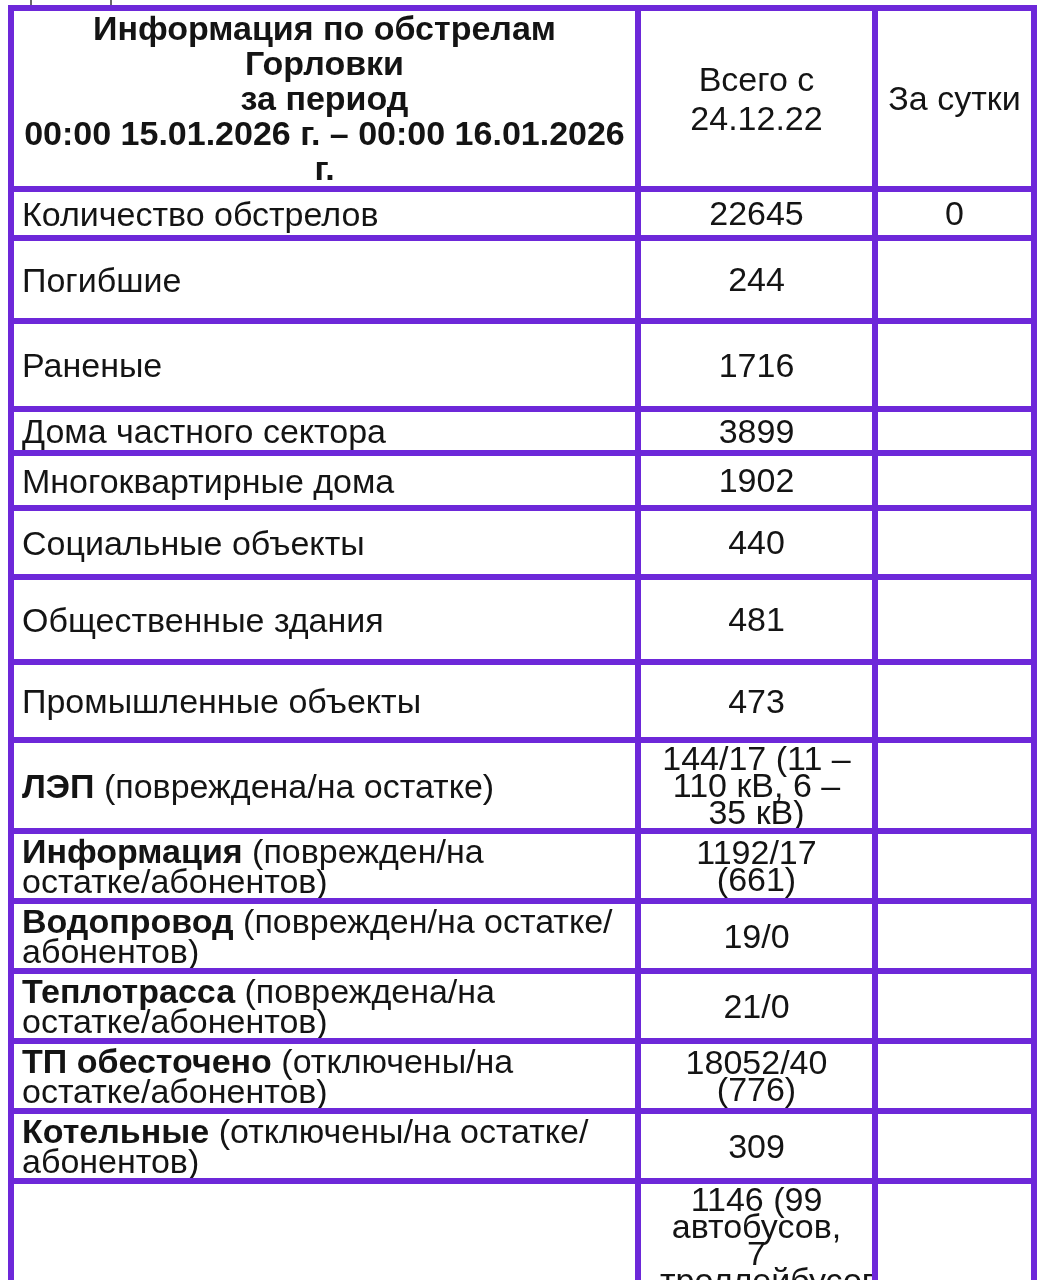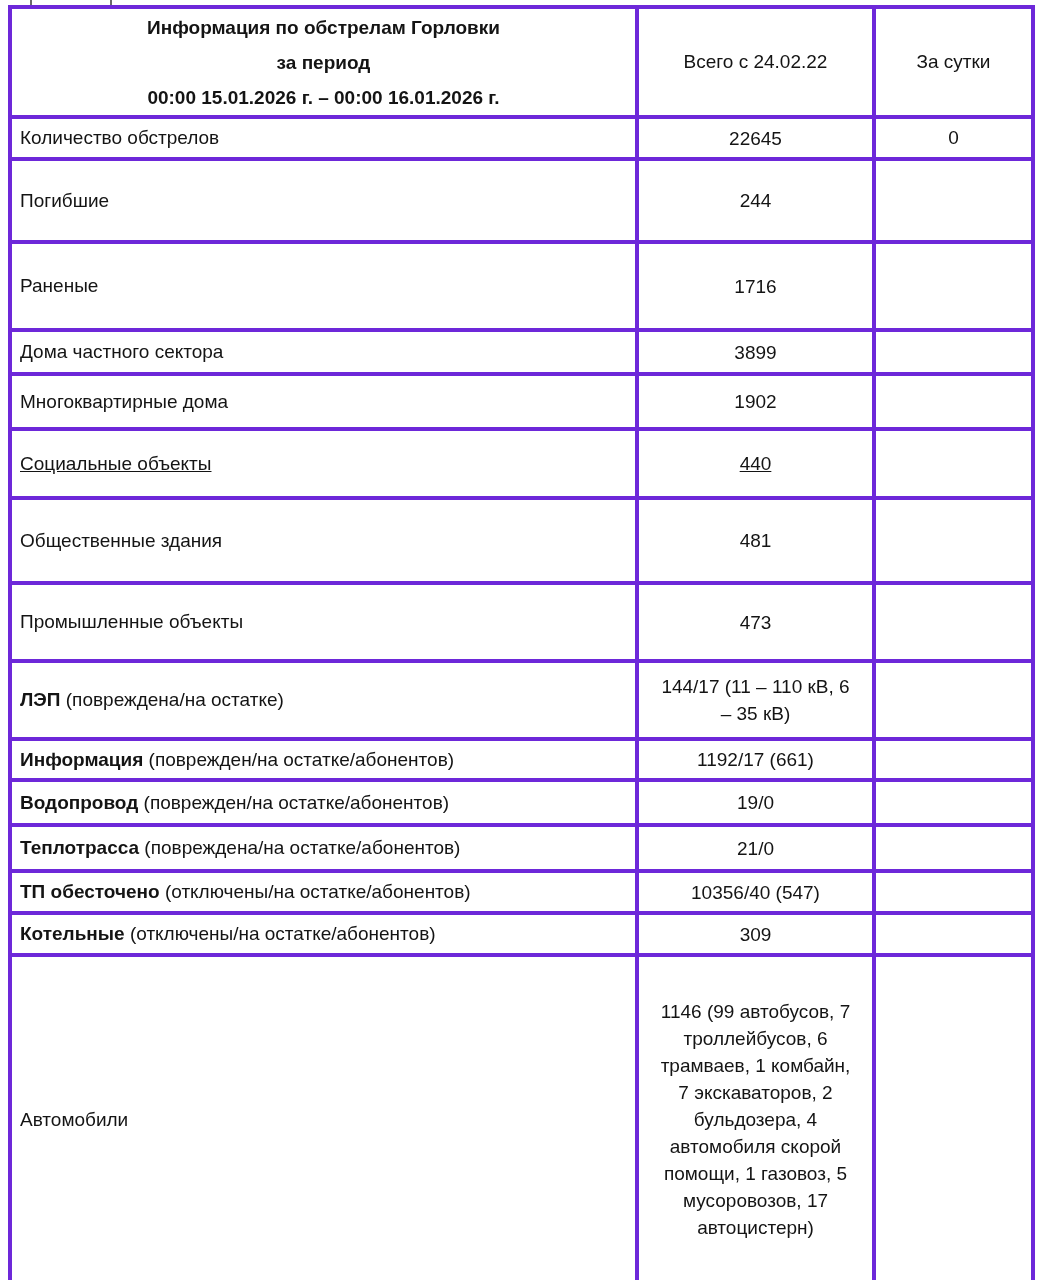--- a/index.html
+++ b/index.html
@@ -21,23 +21,23 @@
   }
 
   table.report {
     position: absolute; left: 8px; top: 5px;
     width: 1023px;
     border-collapse: collapse;
     table-layout: fixed;
     border: 3px solid #383838;
   }
   th, td {
-    border: 4px solid #6d28d9;
+    border: 6px solid #6d28d9;
     vertical-align: middle;
-    font-size: 19px;
+    font-size: 34px;
     overflow: hidden;
   }
   thead tr { height: 110px; }
   th.h-title {
     font-weight: 700;
     text-align: center;
     white-space: pre-line;
     line-height: 35px;
     padding: 0 10px;
   }
@@ -61,21 +61,21 @@
   td.c-day {
     text-align: center;
     padding: 2px 4px;
   }
   
   #rows tr:nth-child(1)  { height: 42px; }
   #rows tr:nth-child(2)  { height: 83px; }
   #rows tr:nth-child(3)  { height: 88px; }
   #rows tr:nth-child(4)  { height: 44px; }
   #rows tr:nth-child(5)  { height: 55px; }
-  #rows tr:nth-child(6)  { height: 69px; text-decoration: underline; }
+  #rows tr:nth-child(6)  { height: 69px; }
   #rows tr:nth-child(7)  { height: 85px; }
   #rows tr:nth-child(8)  { height: 78px; }
   #rows tr:nth-child(9)  { height: 78px; }
   #rows tr:nth-child(10) { height: 41px; }
   #rows tr:nth-child(11) { height: 45px; }
   #rows tr:nth-child(12) { height: 46px; }
   #rows tr:nth-child(13) { height: 42px; }
   #rows tr:nth-child(14) { height: 42px; }
   #rows tr:nth-child(15) { height: 329px; }
 </style>
@@ -89,21 +89,21 @@
     <colgroup>
       <col style="width:627px">
       <col style="width:237px">
       <col style="width:159px">
     </colgroup>
     <thead>
       <tr>
         <th class="h-title">Информация по обстрелам Горловки
 за период
 00:00 15.01.2026 г. – 00:00 16.01.2026 г.</th>
-        <th class="h-col">Всего с 24.02.22</th>
+        <th class="h-col">Всего с 24.12.22</th>
         <th class="h-col">За сутки</th>
       </tr>
     </thead>
     <tbody id="rows">
   <tr>
     <td class="c-label"><span class="lbl">Количество обстрелов</span><span class="note"></span></td>
     <td class="c-total">22645</td>
     <td class="c-day">0</td>
   </tr>
 
@@ -168,21 +168,21 @@
   </tr>
 
   <tr>
     <td class="c-label"><span class="lbl strong">Теплотрасса</span><span class="note"> (повреждена/на остатке/абонентов)</span></td>
     <td class="c-total">21/0</td>
     <td class="c-day"></td>
   </tr>
 
   <tr>
     <td class="c-label"><span class="lbl strong">ТП обесточено</span><span class="note"> (отключены/на остатке/абонентов)</span></td>
-    <td class="c-total">10356/40 (547)</td>
+    <td class="c-total">18052/40 (776)</td>
     <td class="c-day"></td>
   </tr>
 
   <tr>
     <td class="c-label"><span class="lbl strong">Котельные</span><span class="note"> (отключены/на остатке/абонентов)</span></td>
     <td class="c-total">309</td>
     <td class="c-day"></td>
   </tr>
 
   <tr>

